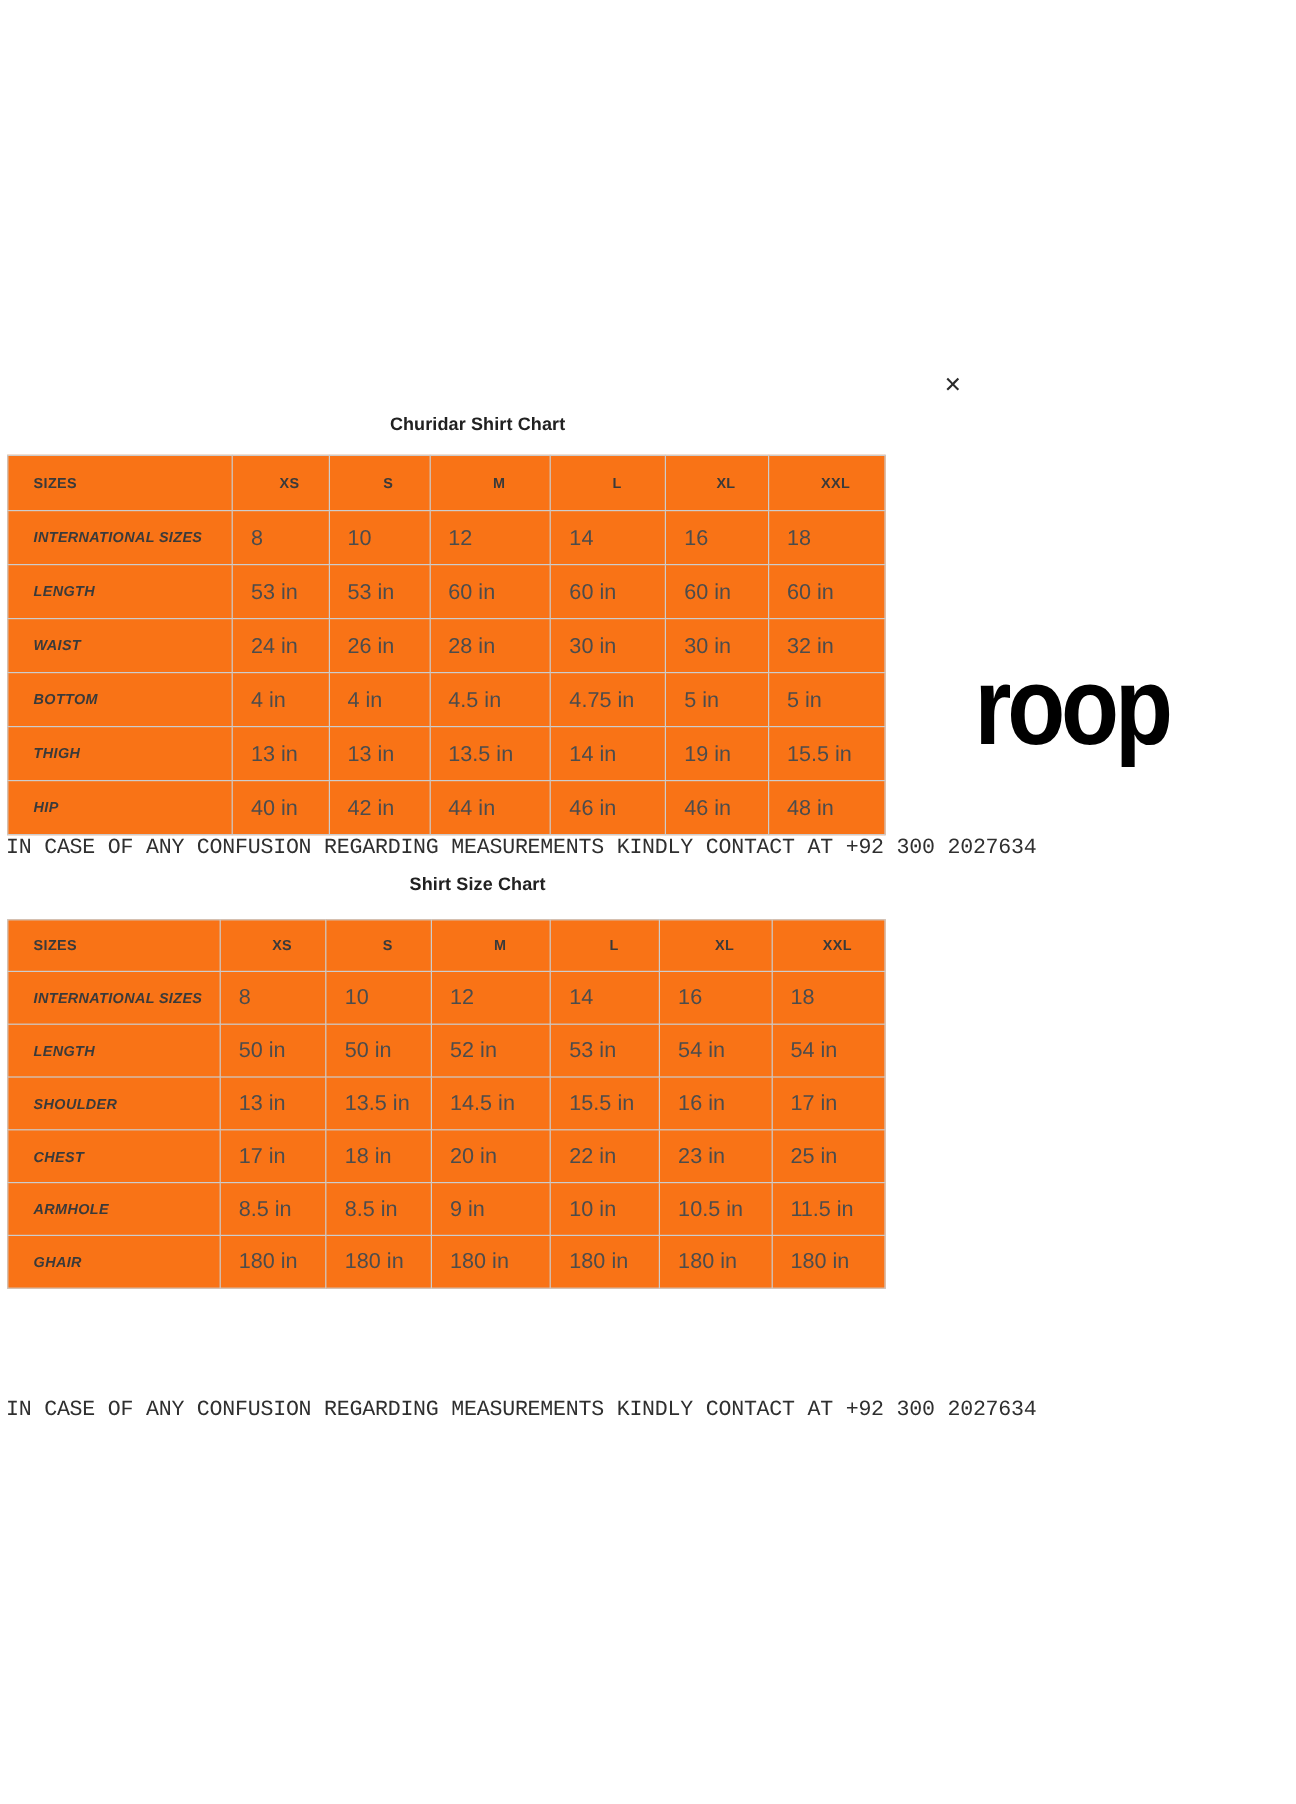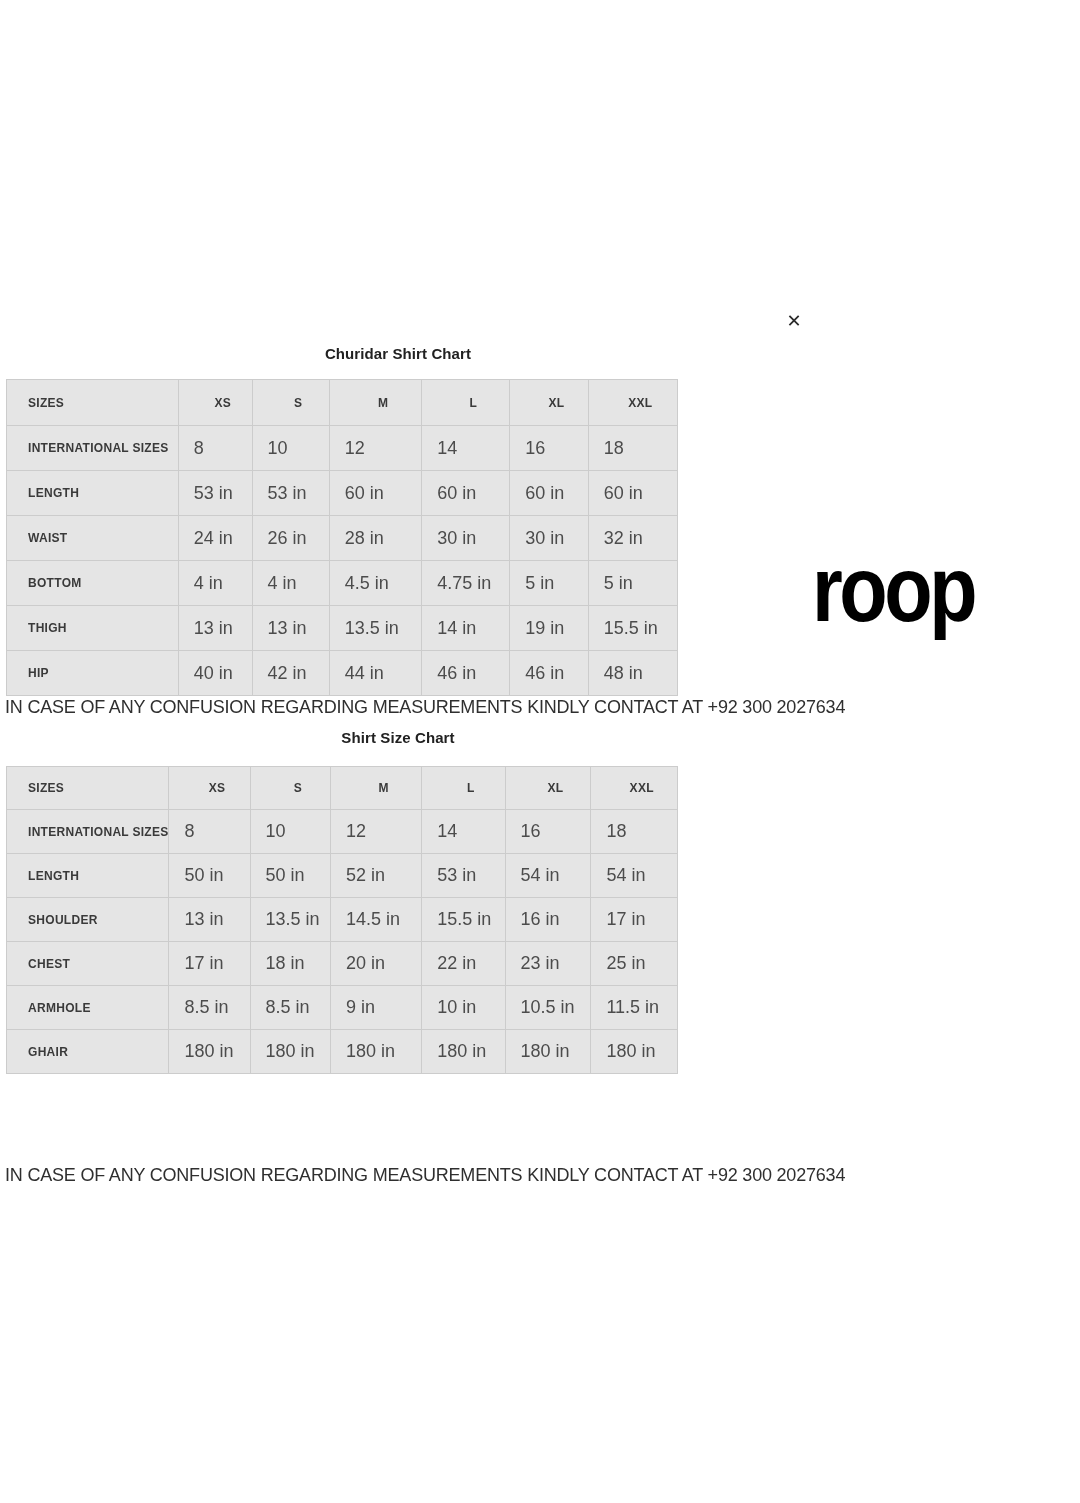--- a/index.html
+++ b/index.html
@@ -31,24 +31,24 @@
     font-weight: 700;
     color: #212121;
     letter-spacing: 0.1px;
   }
   #title-churidar { top: 345px; }
   #title-shirt   { top: 729px; }
 
   table.size-chart {
     position: absolute;
     left: 6px;
-    width: 672px;
+    width: 732px;
     border-collapse: collapse;
     table-layout: fixed;
-    background: #e5e5e5;
+    background: #f97316;
   }
   #table-churidar { top: 379px; }
   #table-shirt    { top: 766px; }
 
   table.size-chart th, table.size-chart td {
     border: 1px solid #cccccc;
     text-align: left;
     vertical-align: middle;
     overflow: hidden;
     white-space: nowrap;
@@ -63,36 +63,38 @@
   }
   #table-shirt thead th { height: 43px; }
   table.size-chart thead th + th { padding-left: 15px; text-align: center; }
   table.size-chart tbody th {
     height: 45px;
     font-size: 12px;
     font-weight: 600;
     color: #3a3a3a;
     letter-spacing: 0.3px;
     padding-left: 21px;
+    font-style: italic;
   }
   #table-shirt tbody th { height: 44px; }
   table.size-chart tbody td {
     font-size: 18px;
     font-weight: 400;
     color: #4c4c4c;
     padding-left: 15px;
   }
 
   .footer-note {
     position: absolute;
     left: 5px; width: 800px;
     font-size: 18px;
     color: #2f2f2f;
     letter-spacing: -0.2px;
     white-space: nowrap;
+    font-family: Liberation Mono, monospace;
   }
   #note-churidar { top: 697px; }
   #note-shirt    { top: 1165px; }
 
   .brand-logo {
     position: absolute;
     left: 812px; top: 543px;
     font-size: 92px;
     font-weight: 700;
     color: #000000;

